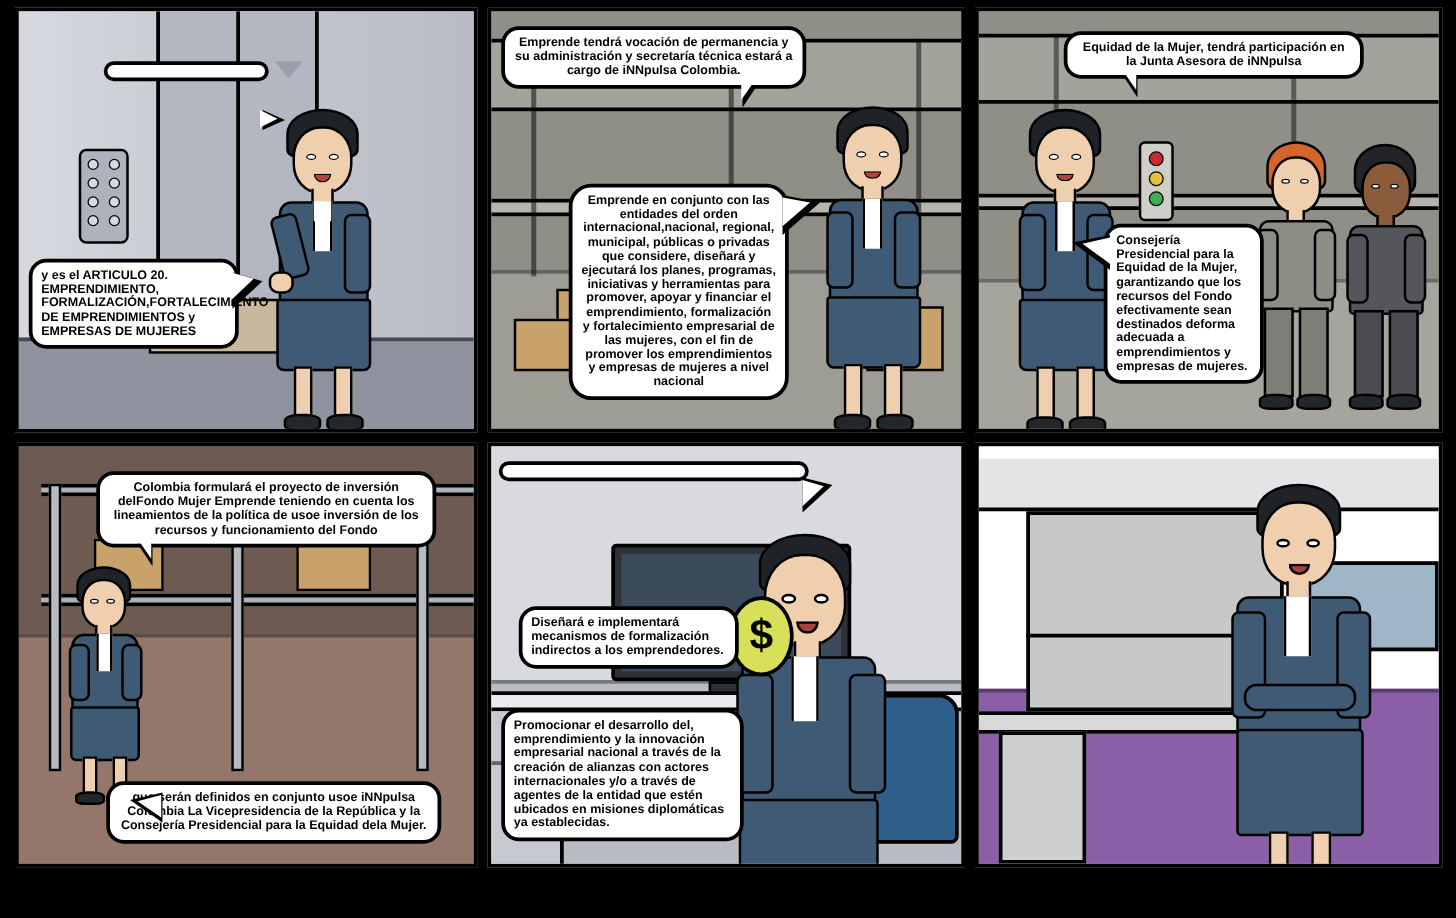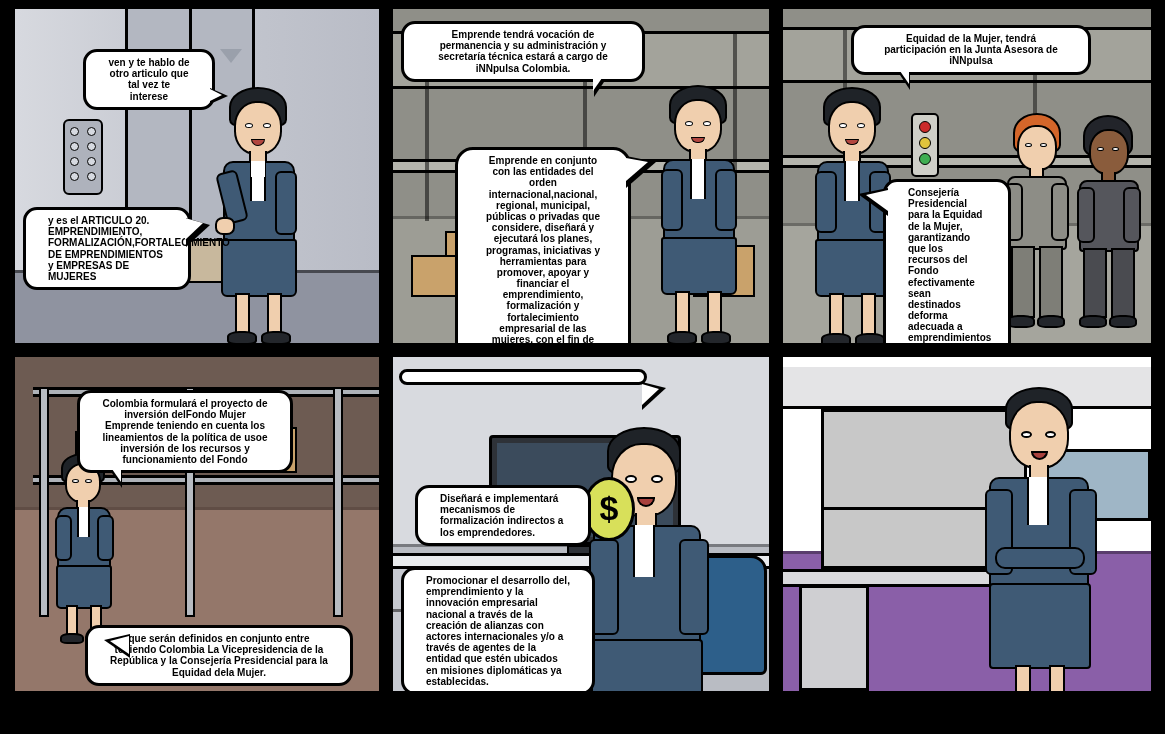--- a/index.html
+++ b/index.html
@@ -19,21 +19,21 @@
     position: absolute;
     overflow: hidden;
     border: 3px solid #000;
   }
   
   .bubble {
     position: absolute;
     background: #fff;
     border: 3px solid #000;
     border-radius: 14px;
-    padding: 5px 22px;
+    padding: 5px 7px;
     font-size: 10px;
     line-height: 1.12;
     color: #000;
     font-weight: bold;
     z-index: 40;
   }
   .bubble.thin { font-weight: normal; }
   .bubble .tail,
   .bubble .tail2 {
     position: absolute;
@@ -130,21 +130,20 @@
       <div class="arm" style="left:20px; top:84px; width:22px; height:52px; transform:rotate(-14deg);"></div>
       <div style="position:absolute;left:14px;top:130px;width:20px;height:18px;background:#f0cfae;border:2.5px solid #000;border-radius:40%;"></div>
       <div class="skirt" style="left:20px; top:152px; width:76px; height:58px; border-radius:3px 3px 6px 6px;"></div>
       <div class="leg" style="left:34px; top:206px; width:15px; height:42px;"></div>
       <div class="leg" style="left:66px; top:206px; width:15px; height:42px;"></div>
       <div class="shoe" style="left:26px; top:244px; width:30px; height:14px;"></div>
       <div class="shoe" style="left:60px; top:244px; width:30px; height:14px;"></div>
     </div>
 
     <div class="bubble center" style="left:68px; top:40px; width:132px;">
-      <span>ven y te hablo de otro articulo que tal vez te interese</span>
       <div class="tail" style="right:-16px; top:36px; border-width:8px 0 8px 18px; border-color:transparent transparent transparent #000;"></div>
       <div class="tail2" style="right:-10px; top:36px; border-width:7px 0 7px 14px; border-color:transparent transparent transparent #fff;"></div>
     </div>
 
     <div class="bubble left thin" style="left:8px; top:198px; width:168px; font-weight:bold;">
       <span>y es el ARTICULO 20. EMPRENDIMIENTO, FORMALIZACIÓN,FORTALECIMIENTO DE EMPRENDIMIENTOS y EMPRESAS DE MUJERES</span>
       <div class="tail" style="right:-22px; top:8px; border-width:7px 0 22px 24px; border-color:transparent transparent transparent #000;"></div>
       <div class="tail2" style="right:-15px; top:8px; border-width:5px 0 17px 18px; border-color:transparent transparent transparent #fff;"></div>
     </div>
   </div>
@@ -302,28 +301,28 @@
       <div class="shirt" style="left:34px; top:54px; width:13px; height:30px;"></div>
       <div class="arm" style="left:54px; top:62px; width:17px; height:46px;"></div>
       <div class="arm" style="left:12px; top:62px; width:17px; height:46px;"></div>
       <div class="skirt" style="left:13px; top:112px; width:56px; height:44px; border-radius:3px 3px 5px 5px;"></div>
       <div class="leg" style="left:23px; top:152px; width:12px; height:32px;"></div>
       <div class="leg" style="left:47px; top:152px; width:12px; height:32px;"></div>
       <div class="shoe" style="left:17px; top:180px; width:24px; height:11px;"></div>
       <div class="shoe" style="left:42px; top:180px; width:24px; height:11px;"></div>
     </div>
 
-    <div class="bubble center" style="left:62px; top:33px; width:216px;">
+    <div class="bubble center" style="left:62px; top:20px; width:272px;">
       <span>Colombia formulará el proyecto de inversión delFondo Mujer Emprende teniendo en cuenta los lineamientos de la política de usoe inversión de los recursos y funcionamiento del Fondo</span>
       <div class="tail" style="left:30px; bottom:-18px; border-width:18px 0 0 12px; border-color:#000 transparent transparent transparent;"></div>
       <div class="tail2" style="left:32px; bottom:-12px; border-width:13px 0 0 9px; border-color:#fff transparent transparent transparent;"></div>
     </div>
 
     <div class="bubble center" style="left:70px; top:268px; width:268px;">
-      <span>que serán definidos en conjunto entre teniendo Colombia La Vicepresidencia de la República y la Consejería Presidencial para la Equidad dela Mujer.</span>
+      <span>que serán definidos en conjunto usoe iNNpulsa Colombia La Vicepresidencia de la República y la Consejería Presidencial para la Equidad dela Mujer.</span>
       <div class="tail" style="left:16px; top:6px; border-width:6px 26px 18px 0; border-color:transparent #000 transparent transparent;"></div>
       <div class="tail2" style="left:22px; top:8px; border-width:5px 19px 13px 0; border-color:transparent #fff transparent transparent;"></div>
     </div>
   </div>
 
   <div class="panel" style="left:390px; top:354px; width:382px; height:340px; background:#cfd2d8;">
     <div class="bg">
       <div style="position:absolute;left:0;top:0;width:100%;height:56%;background:#d8dadf;"></div>
       <div style="position:absolute;left:0;top:56%;width:100%;height:44%;background:#b9bcc3;"></div>
       <div class="wallLine" style="left:0;top:56%;width:100%;height:3px;"></div>

